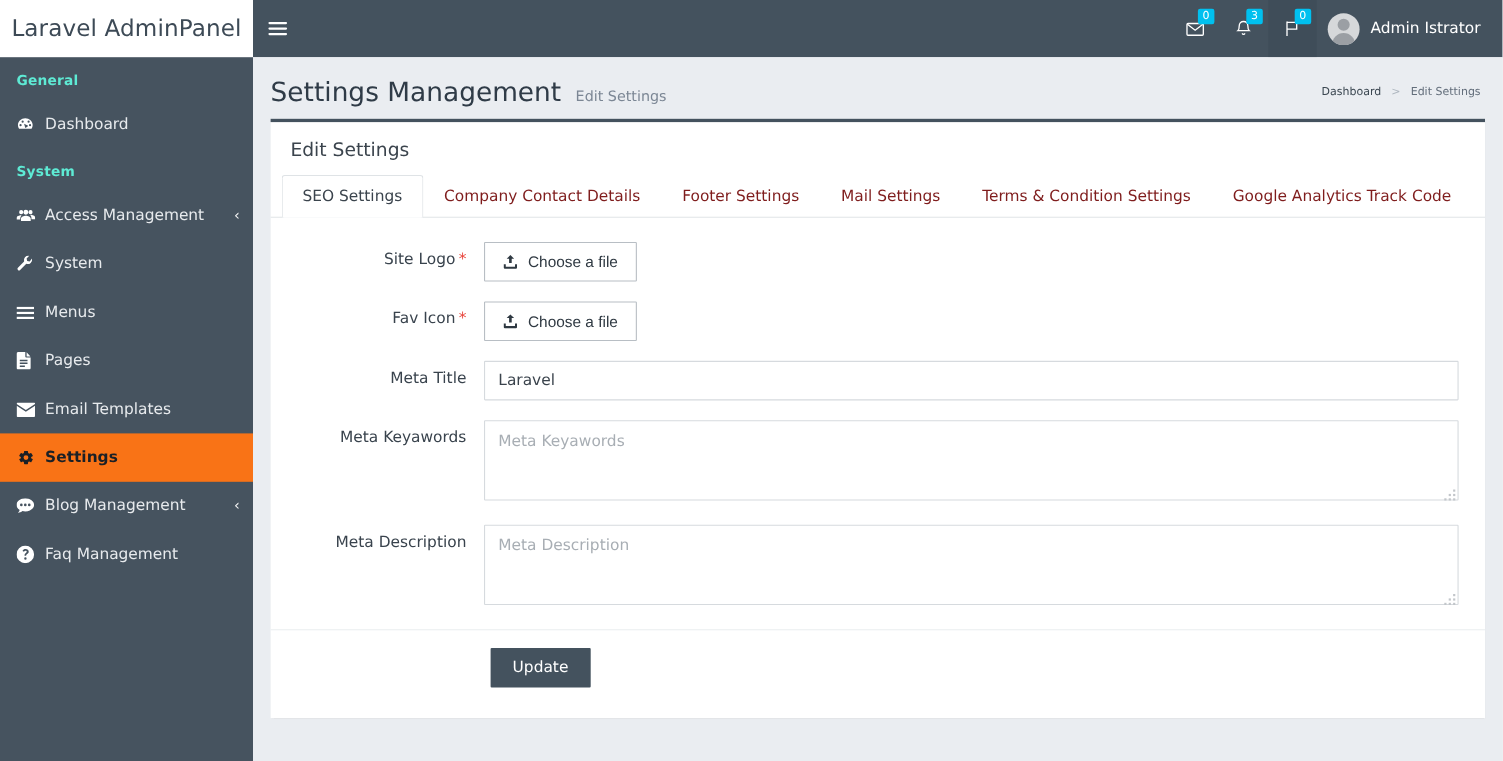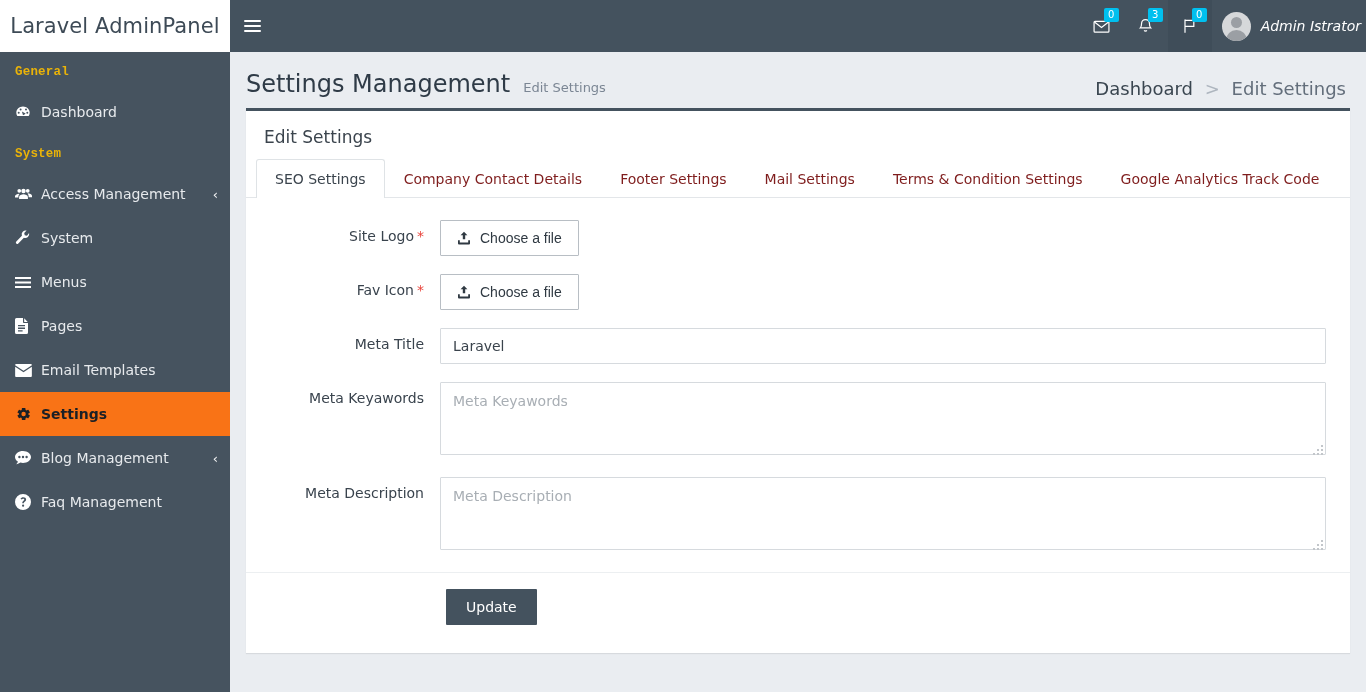--- a/index.html
+++ b/index.html
@@ -32,26 +32,25 @@
     background: #ffffff;
     display: flex;
     align-items: center;
     justify-content: center;
     color: #3d4a56;
     font-size: 21px;
     font-weight: 400;
     letter-spacing: .1px;
   }
   .side-header {
-    color: #eab308;
+    color: #5eead4;
     font-size: 12.5px;
     font-weight: bold;
     padding: 13px 0 11px 15px;
     letter-spacing: .2px;
-    font-family: Liberation Mono, monospace;
   }
   .side-item {
     display: flex;
     align-items: center;
     height: 44px;
     padding: 0 12px 0 15px;
     color: #e7eaed;
     font-size: 14px;
     position: relative;
     cursor: pointer;
@@ -130,23 +129,22 @@
     color: #ffffff;
     font-size: 10px;
     line-height: 14px;
     text-align: center;
     font-weight: normal;
   }
   .user-box {
     display: flex;
     align-items: center;
     height: 52px;
-    padding: 0 5px 0 10px;
-    cursor: pointer;
-    font-style: italic;
+    padding: 0 20px 0 10px;
+    cursor: pointer;
   }
   .avatar {
     width: 29px; height: 29px;
     border-radius: 50%;
     background: #d6d8da;
     overflow: hidden;
     position: relative;
     margin-right: 10px;
     flex: 0 0 29px;
   }
@@ -193,21 +191,21 @@
   .page-sub {
     display: inline-block;
     color: #7b8694;
     font-size: 13px;
     margin-left: 8px;
   }
   .breadcrumb {
     position: absolute;
     right: 20px;
     top: 26px;
-    font-size: 18px;
+    font-size: 10px;
     color: #7b8694;
   }
   .breadcrumb a { color: #3a4650; text-decoration: none; }
   .breadcrumb .sep { margin: 0 6px; color: #aeb6bf; }
   .breadcrumb .cur { color: #636e7b; }
 
   .card {
     margin: 0 16px 0 16px;
     background: #ffffff;
     border-top: 3px solid #44525e;

